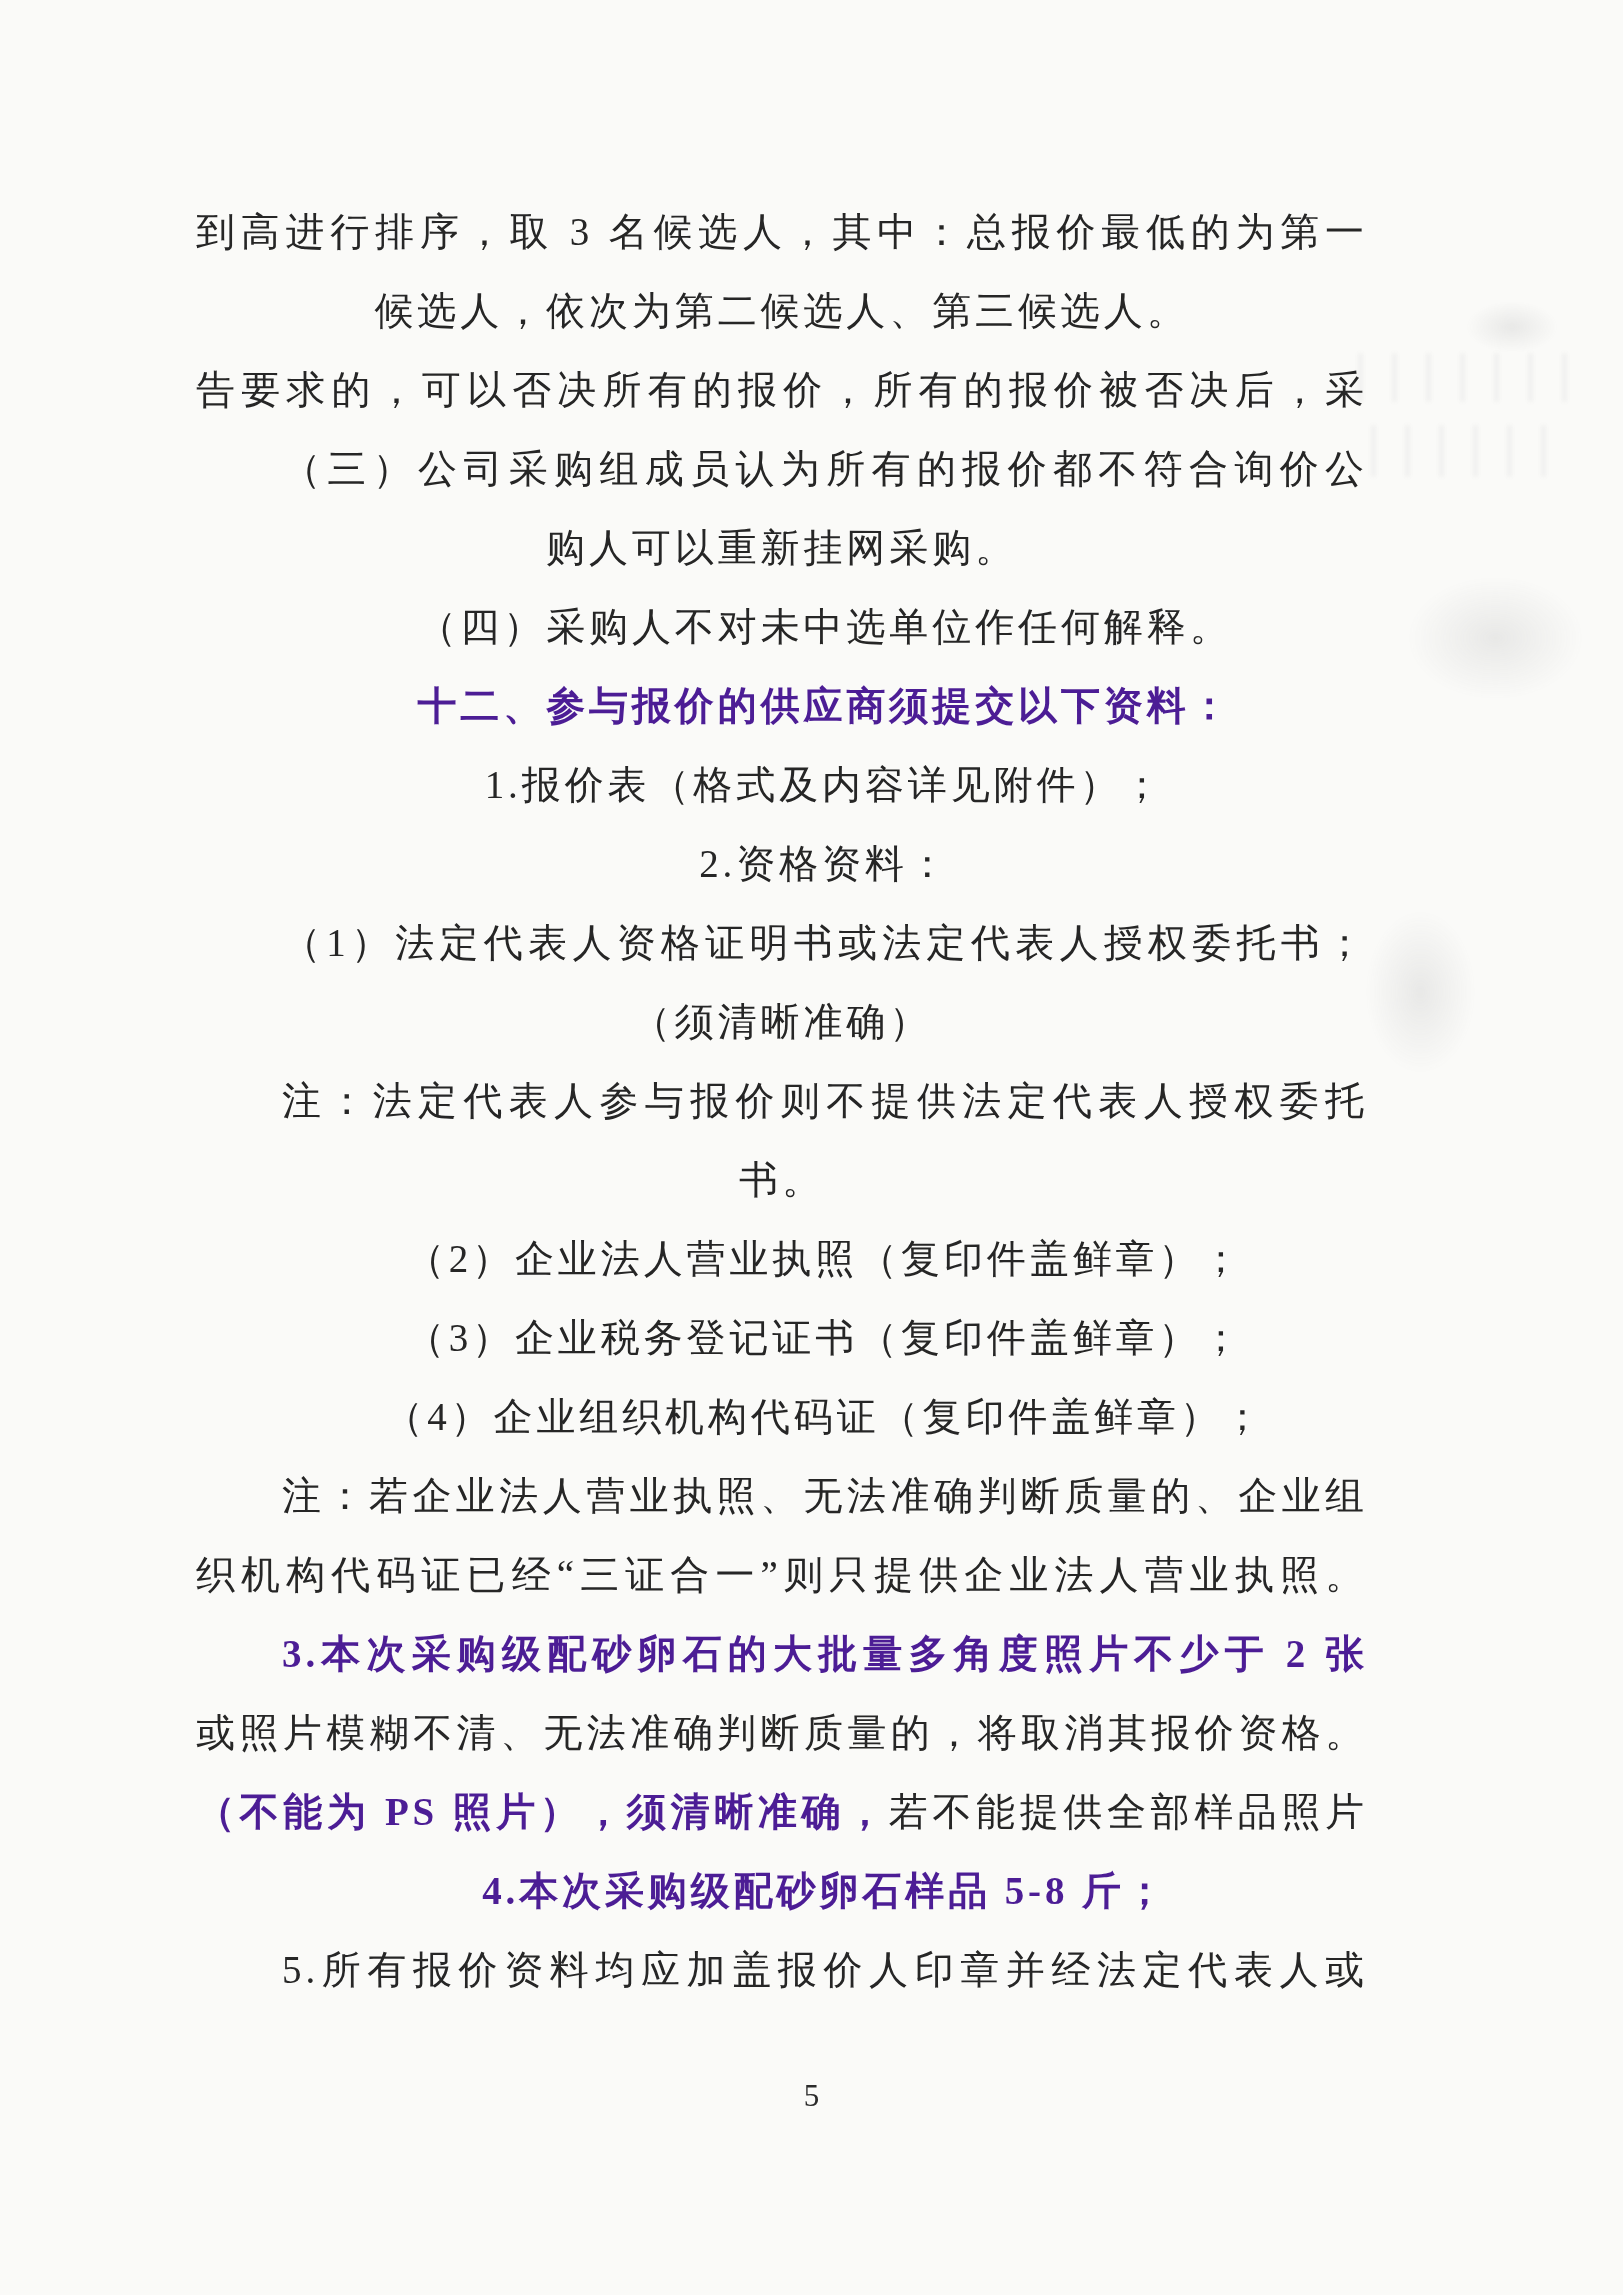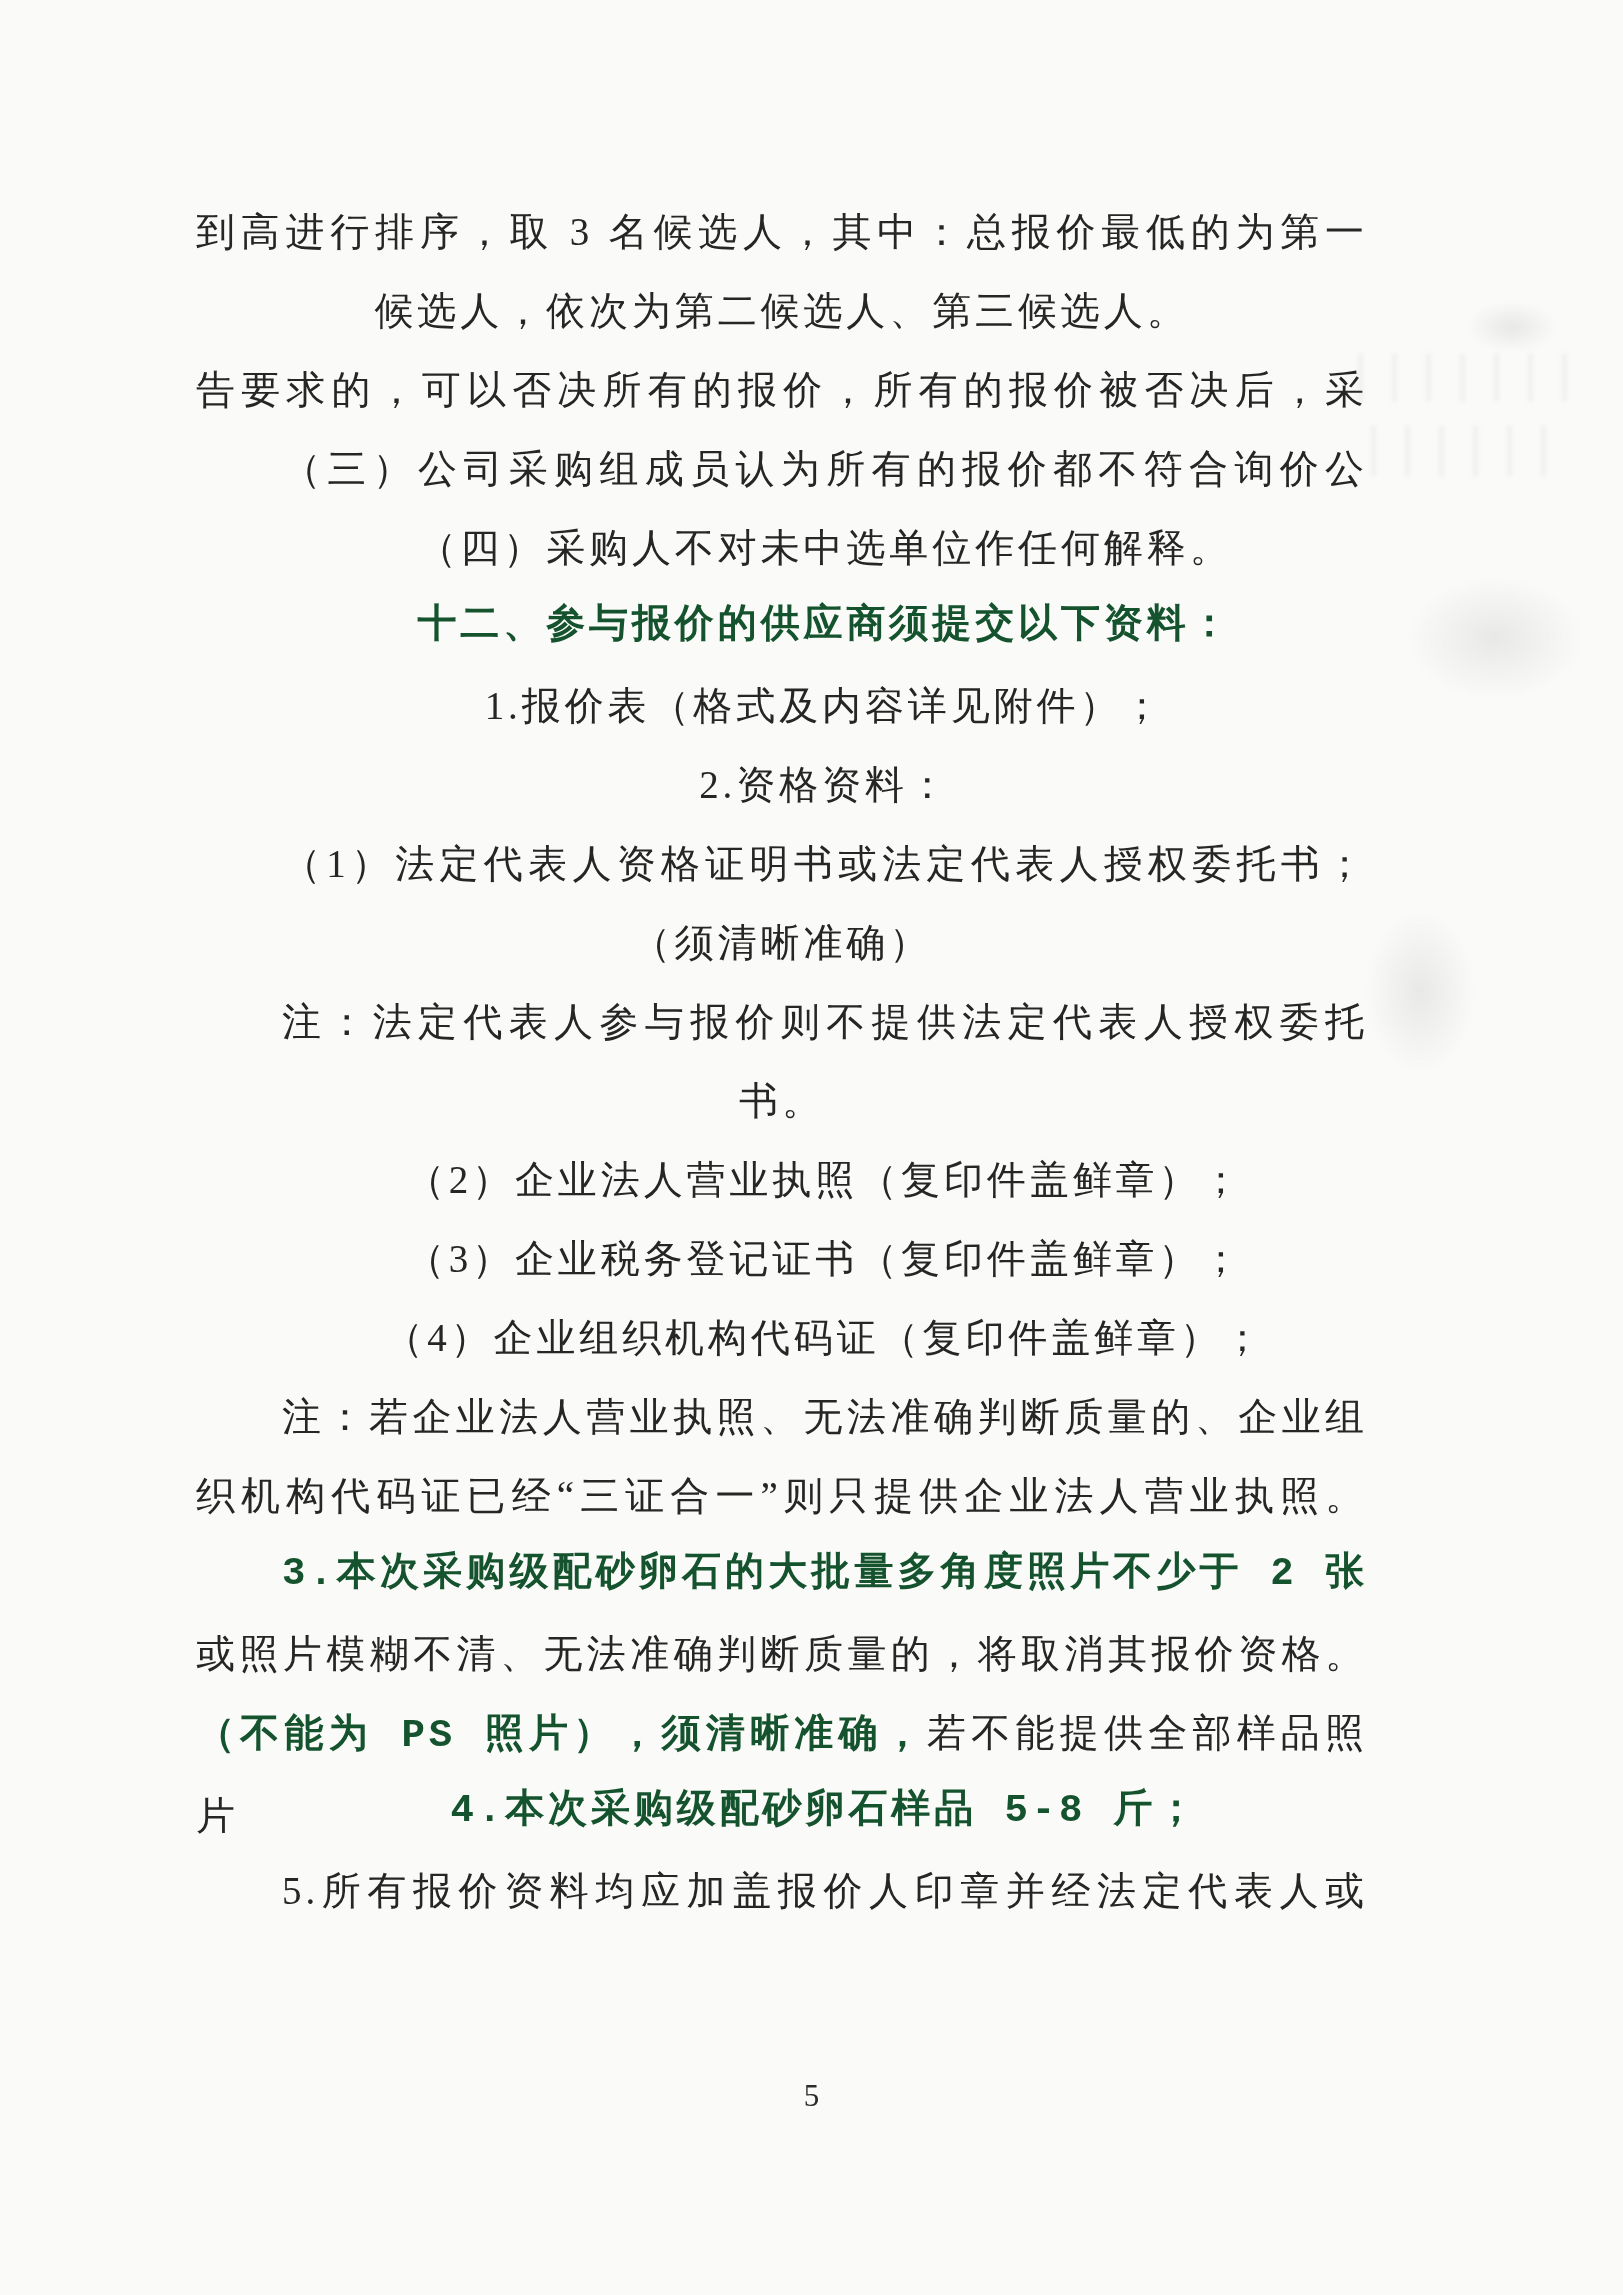--- a/index.html
+++ b/index.html
@@ -40,22 +40,21 @@
   }
   
   .fill {
     white-space: normal;
     text-align: justify;
     text-align-last: justify;
     text-justify: inter-character;
   }
   .b {
     font-weight: 700;
-    color: #14532d;
-    font-family: Liberation Mono, monospace;
+    color: #4c1d95;
   }
   .page-number {
     position: absolute;
     top: 2076px;
     left: 0;
     width: 1623px;
     text-align: center;
     font-size: 31px;
     line-height: 39px;
     color: #2b2b2b;
@@ -77,20 +76,21 @@
 </head>
 <body>
 
 <div class="page">
 
   <div class="text-block">
     <div class="line fill">到高进行排序，取 3 名候选人，其中：总报价最低的为第一</div>
     <div class="line">候选人，依次为第二候选人、第三候选人。</div>
     <div class="line fill">告要求的，可以否决所有的报价，所有的报价被否决后，采</div>
     <div class="line ind fill">（三）公司采购组成员认为所有的报价都不符合询价公</div>
+    <div class="line">购人可以重新挂网采购。</div>
     <div class="line ind">（四）采购人不对未中选单位作任何解释。</div>
     <div class="line ind b">十二、参与报价的供应商须提交以下资料：</div>
     <div class="line ind">1.报价表（格式及内容详见附件）；</div>
     <div class="line ind">2.资格资料：</div>
     <div class="line ind fill">（1）法定代表人资格证明书或法定代表人授权委托书；</div>
     <div class="line">（须清晰准确）</div>
     <div class="line ind fill">注：法定代表人参与报价则不提供法定代表人授权委托</div>
     <div class="line">书。</div>
     <div class="line ind">（2）企业法人营业执照（复印件盖鲜章）；</div>
     <div class="line ind">（3）企业税务登记证书（复印件盖鲜章）；</div>

